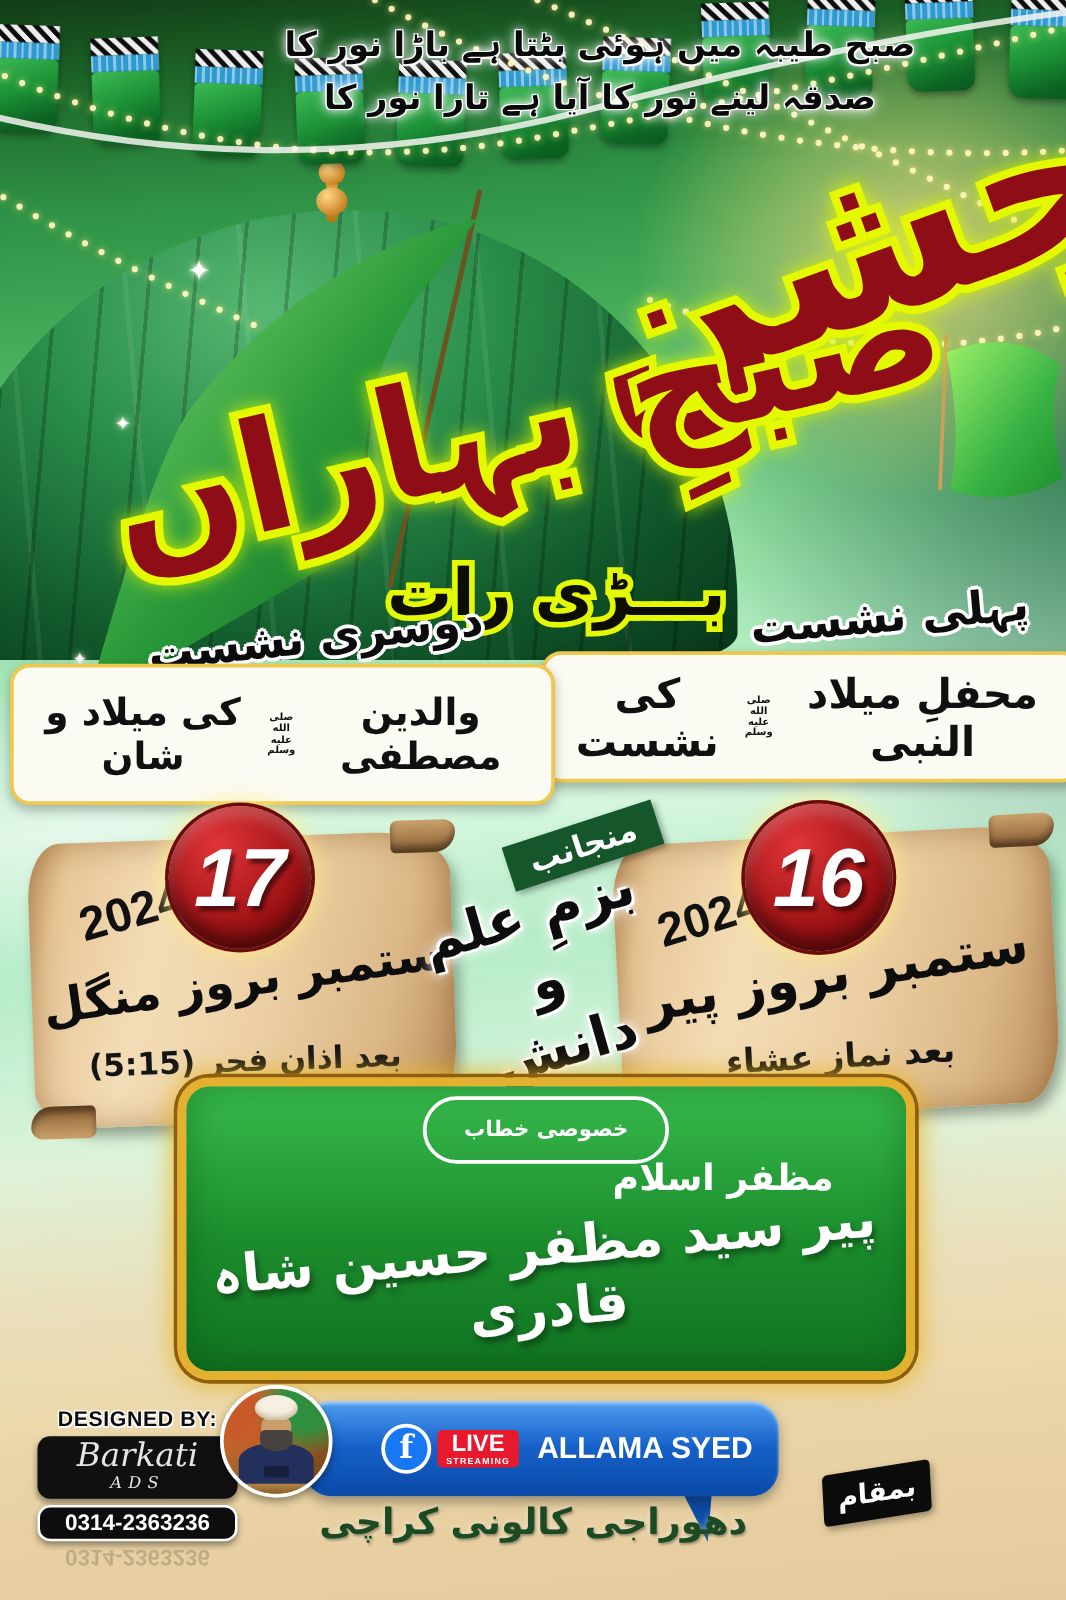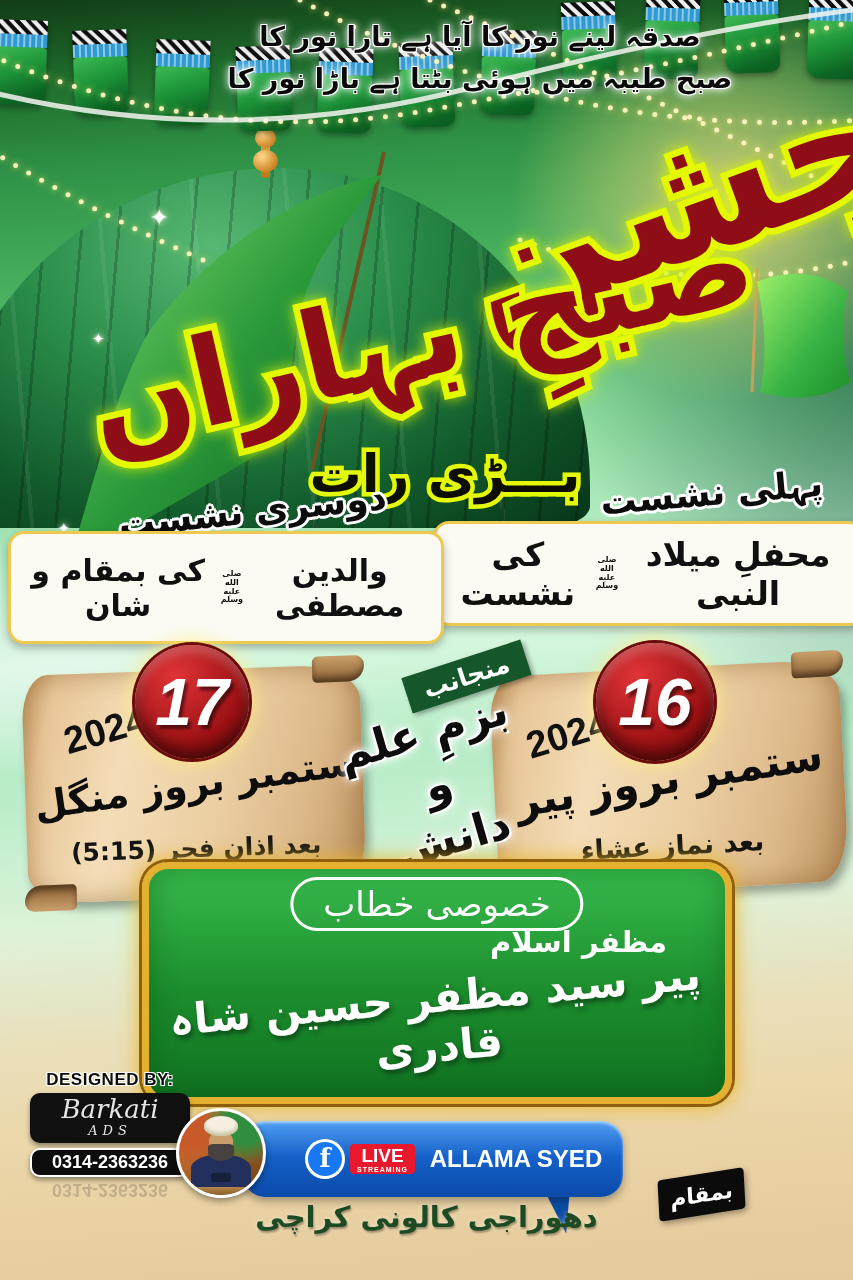--- a/index.html
+++ b/index.html
@@ -111,28 +111,28 @@
     box-shadow:2px 3px 5px rgba(0,0,0,.35);}
   .org-name{position:absolute;left:348px;top:702px;width:180px;z-index:4;transform:rotate(-16deg);
     text-align:center;direction:rtl;color:#0d0d0d;font-weight:900;font-size:44px;line-height:1.25;
     text-shadow:0 0 8px #fff,0 0 14px #fff,2px 2px 0 #fff,-2px -2px 0 #fff;}
   
   .speaker-banner{position:absolute;left:142px;top:862px;width:576px;height:228px;z-index:4;
     background:linear-gradient(180deg,#38bb4d,#1b8c2c 55%,#117322);
     border:7px solid #e3b12f;border-radius:26px;
     box-shadow:0 0 0 3px #8f5f0d, 0 0 18px 5px rgba(231,181,42,.8), inset 0 0 30px rgba(0,60,0,.35);}
   .special-pill{position:absolute;left:50%;top:8px;transform:translateX(-50%);
-    border:3px solid #fff;border-radius:999px;padding:4px 30px;color:#fff;font-weight:400;
-    font-size:34px;direction:rtl;white-space:nowrap;}
+    border:3px solid #fff;border-radius:999px;padding:14px 30px;color:#fff;font-weight:700;
+    font-size:17px;direction:rtl;white-space:nowrap;}
   .speaker-prefix{position:absolute;right:58px;top:56px;color:#fff;font-weight:800;font-size:29px;direction:rtl;}
   .speaker-name{position:absolute;left:0;top:104px;width:100%;text-align:center;direction:rtl;
     color:#fff;font-weight:900;font-size:42px;transform:rotate(-5deg);
     text-shadow:2px 4px 5px rgba(0,0,0,.4);}
   
-  .designed{position:absolute;left:30px;top:1070px;width:160px;z-index:5;text-align:center;
+  .designed{position:absolute;left:30px;top:1126px;width:160px;z-index:5;text-align:center;
     font-family:"Liberation Sans",sans-serif;}
   .d-head{color:#0c0c0c;font-weight:900;font-size:17px;letter-spacing:.5px;
     text-shadow:1px 1px 0 #fff,-1px -1px 0 #fff,1px -1px 0 #fff,-1px 1px 0 #fff;}
   .d-name{background:#101010;border-radius:10px;margin-top:3px;padding:3px 4px 5px;color:#e5e5e5;
     box-shadow:0 3px 5px rgba(0,0,0,.4);}
   .d-brand{font-family:"DejaVu Serif",serif;font-style:italic;font-size:26px;line-height:1.05;}
   .d-suffix{font-size:13px;letter-spacing:5px;font-family:"DejaVu Serif",serif;font-style:italic;}
   .d-phone{background:#0d0d0d;border:2px solid #fff;border-radius:10px;margin-top:5px;color:#fff;
     font-weight:800;font-size:18px;padding:2px 2px;box-shadow:0 3px 5px rgba(0,0,0,.4);}
   .d-reflect{margin-top:2px;color:#333;font-weight:800;font-size:18px;opacity:.22;transform:scaleY(-1);}
@@ -303,36 +303,36 @@
                C 820,402 785,400 760,392 C 768,352 764,316 757,282 Z" fill="url(#gFlagR)"></path>
     </g>
     <g filter="url(#f-glow)">
       <text class="title-text" x="700" y="255" font-size="172" text-anchor="middle" transform="rotate(-20 700 255)">جشن</text>
       <text class="title-text" x="430" y="375" font-size="122" text-anchor="middle" transform="rotate(-13 430 375)">صبحِ بہاراں</text>
     </g>
     <text class="subtitle-text" x="445" y="492" font-size="52" text-anchor="middle">بـــڑی رات</text>
   </svg>
 
   <div class="poetry">
+    <div>صبح طیبہ میں ہوئی بٹتا ہے باڑا نور کا</div>
     <div>صدقہ لینے نور کا آیا ہے تارا نور کا</div>
-    <div>صبح طیبہ میں ہوئی بٹتا ہے باڑا نور کا</div>
   </div>
 
   <div class="session-hdr hdr-first">پہلی نشست</div>
   <div class="session-box box-first">
     <span>محفلِ میلاد النبی</span>
     <span class="honorific">صلى الله عليه وسلم</span>
     <span>کی نشست</span>
   </div>
 
   <div class="session-hdr hdr-second">دوسری نشست</div>
   <div class="session-box box-second">
     <span>والدین مصطفی</span>
     <span class="honorific">صلى الله عليه وسلم</span>
-    <span>کی بمقام و شان</span>
+    <span>کی میلاد و شان</span>
   </div>
 
   <div class="scroll scroll-right">
     <div class="year">2024</div>
     <div class="day-line">ستمبر بروز پیر</div>
     <div class="time-line">بعد نماز عشاء</div>
   </div>
   <div class="date-circle circle-16">16</div>
 
   <div class="scroll scroll-left">

